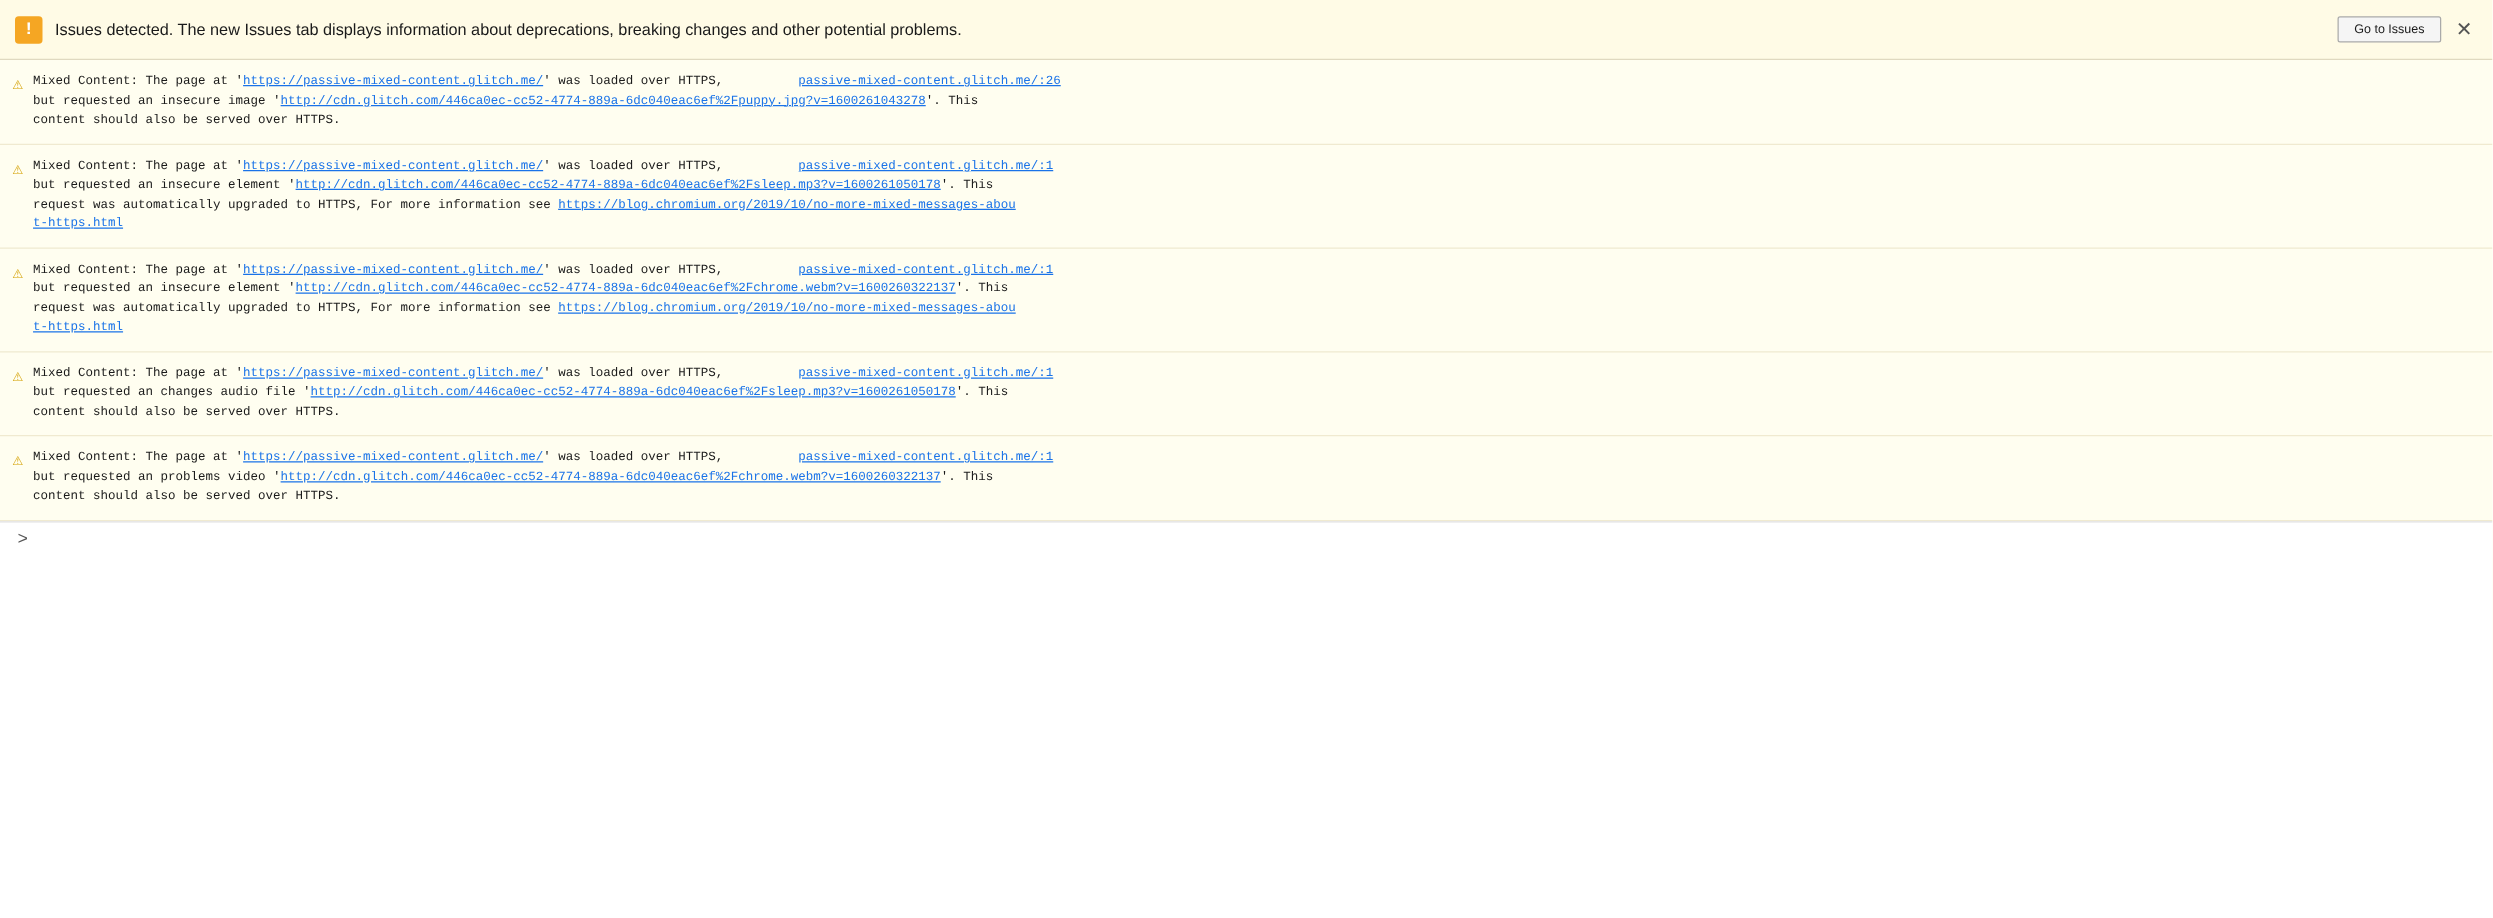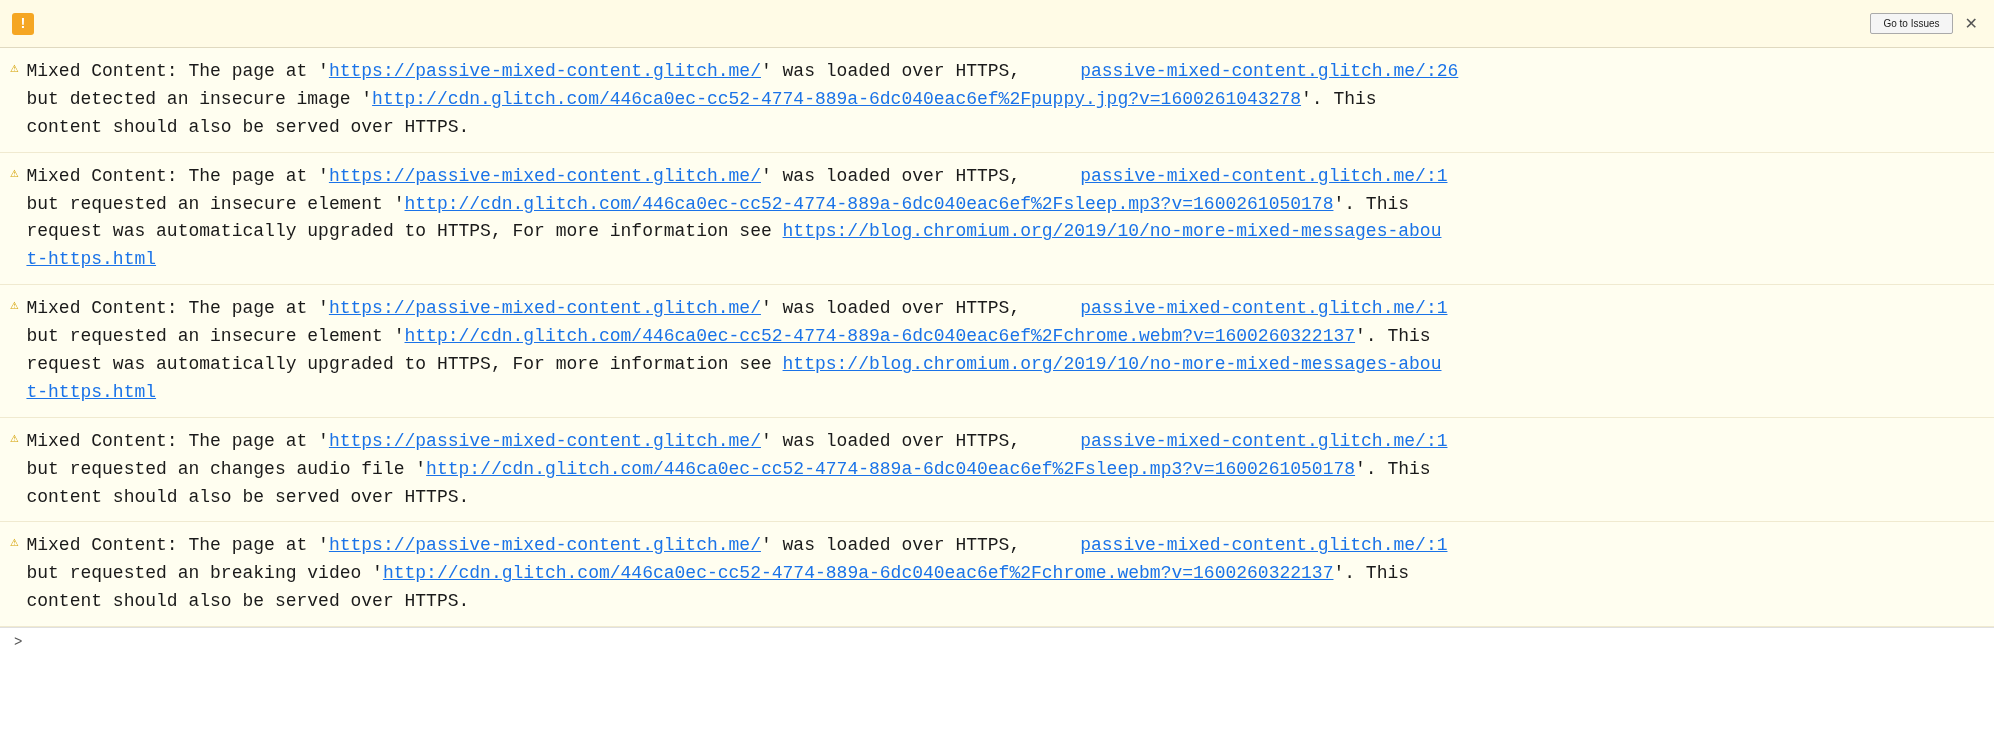--- a/index.html
+++ b/index.html
@@ -97,21 +97,21 @@
       flex-shrink: 0;
       margin-top: 1px;
       font-size: 14px;
       color: #d4a000;
     }
 
     .msg-text {
       flex: 1;
       line-height: 1.55;
       font-family: 'Courier New', Courier, monospace;
-      font-size: 18px;
+      font-size: 10px;
       color: #1a1a1a;
     }
 
     .msg-link {
       color: #1a73e8;
       text-decoration: underline;
       cursor: pointer;
     }
 
     .bottom-bar {
@@ -127,34 +127,35 @@
       color: #555;
       cursor: pointer;
     }
   </style>
 </head>
 <body>
 
 <div class="top-bar">
   <div class="top-bar-left">
     <div class="warning-icon-yellow">!</div>
+    <span class="top-bar-message">Issues detected. The new Issues tab displays information about deprecations, breaking changes and other potential problems.</span>
   </div>
   <div class="top-bar-right">
     <button class="go-to-issues-btn">Go to Issues</button>
     <button class="close-btn">✕</button>
   </div>
 </div>
 
 <div class="messages-area">
 
   <div class="message-row">
     <span class="msg-icon">⚠</span>
     <div class="msg-text">
       <span>Mixed Content: The page at '</span><a class="msg-link" href="#">https://passive-mixed-content.glitch.me/</a><span>' was loaded over HTTPS,</span><span style="display:inline-block; width: 60px;"></span><a class="msg-link" href="#">passive-mixed-content.glitch.me/:26</a><br>
-      <span>but detected an insecure image '</span><a class="msg-link" href="#">http://cdn.glitch.com/446ca0ec-cc52-4774-889a-6dc040eac6ef%2Fpuppy.jpg?v=1600261043278</a><span>'. This</span><br>
+      <span>but requested an insecure image '</span><a class="msg-link" href="#">http://cdn.glitch.com/446ca0ec-cc52-4774-889a-6dc040eac6ef%2Fpuppy.jpg?v=1600261043278</a><span>'. This</span><br>
       <span>content should also be served over HTTPS.</span>
     </div>
   </div>
 
   <div class="message-row">
     <span class="msg-icon">⚠</span>
     <div class="msg-text">
       <span>Mixed Content: The page at '</span><a class="msg-link" href="#">https://passive-mixed-content.glitch.me/</a><span>' was loaded over HTTPS,</span><span style="display:inline-block; width: 60px;"></span><a class="msg-link" href="#">passive-mixed-content.glitch.me/:1</a><br>
       <span>but requested an insecure element '</span><a class="msg-link" href="#">http://cdn.glitch.com/446ca0ec-cc52-4774-889a-6dc040eac6ef%2Fsleep.mp3?v=1600261050178</a><span>'. This</span><br>
       <span>request was automatically upgraded to HTTPS, For more information see </span><a class="msg-link" href="#">https://blog.chromium.org/2019/10/no-more-mixed-messages-abou<br>t-https.html</a>
@@ -176,21 +177,21 @@
       <span>Mixed Content: The page at '</span><a class="msg-link" href="#">https://passive-mixed-content.glitch.me/</a><span>' was loaded over HTTPS,</span><span style="display:inline-block; width: 60px;"></span><a class="msg-link" href="#">passive-mixed-content.glitch.me/:1</a><br>
       <span>but requested an changes audio file '</span><a class="msg-link" href="#">http://cdn.glitch.com/446ca0ec-cc52-4774-889a-6dc040eac6ef%2Fsleep.mp3?v=1600261050178</a><span>'. This</span><br>
       <span>content should also be served over HTTPS.</span>
     </div>
   </div>
 
   <div class="message-row">
     <span class="msg-icon">⚠</span>
     <div class="msg-text">
       <span>Mixed Content: The page at '</span><a class="msg-link" href="#">https://passive-mixed-content.glitch.me/</a><span>' was loaded over HTTPS,</span><span style="display:inline-block; width: 60px;"></span><a class="msg-link" href="#">passive-mixed-content.glitch.me/:1</a><br>
-      <span>but requested an breaking video '</span><a class="msg-link" href="#">http://cdn.glitch.com/446ca0ec-cc52-4774-889a-6dc040eac6ef%2Fchrome.webm?v=1600260322137</a><span>'. This</span><br>
+      <span>but requested an problems video '</span><a class="msg-link" href="#">http://cdn.glitch.com/446ca0ec-cc52-4774-889a-6dc040eac6ef%2Fchrome.webm?v=1600260322137</a><span>'. This</span><br>
       <span>content should also be served over HTTPS.</span>
     </div>
   </div>
 
 </div>
 
 <div class="bottom-bar">
   <span class="chevron-right">&gt;</span>
 </div>
 

